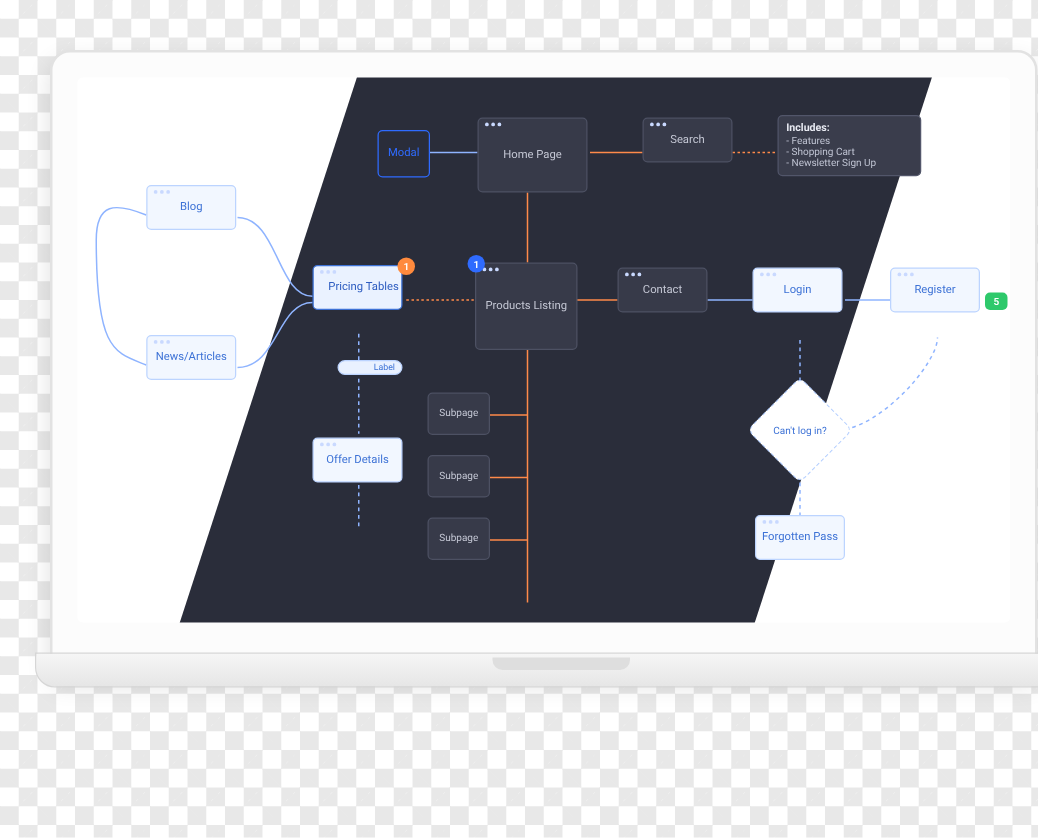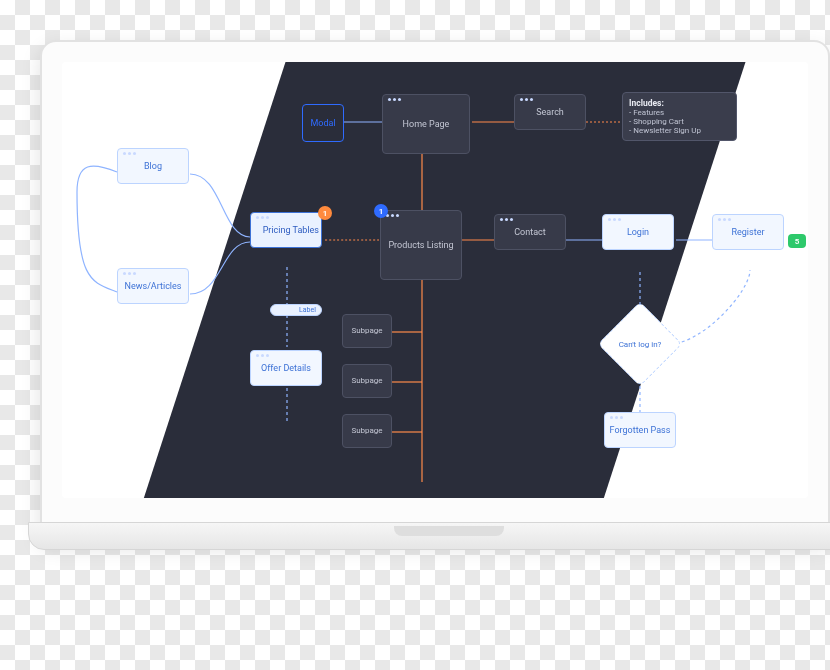--- a/index.html
+++ b/index.html
@@ -240,21 +240,21 @@
             <span></span>
             <span></span>
             <span></span>
           </span>
         <span>Pricing Tables</span>
       </div>
       <div class="badge orange" style="left:256px;top:144px;">
         <span>1</span>
       </div>
 
-      <div class="label-pill" style="left:208px;top:242px;padding-left:28px;">
+      <div class="label-pill" style="left:208px;top:226px;padding-left:28px;">
         <span>Label</span>
       </div>
 
       <div class="node light med" style="left:188px;top:288px;text-align:right;">
         <span class="dots">
             <span></span>
             <span></span>
             <span></span>
           </span>
         <span>Offer Details</span>

